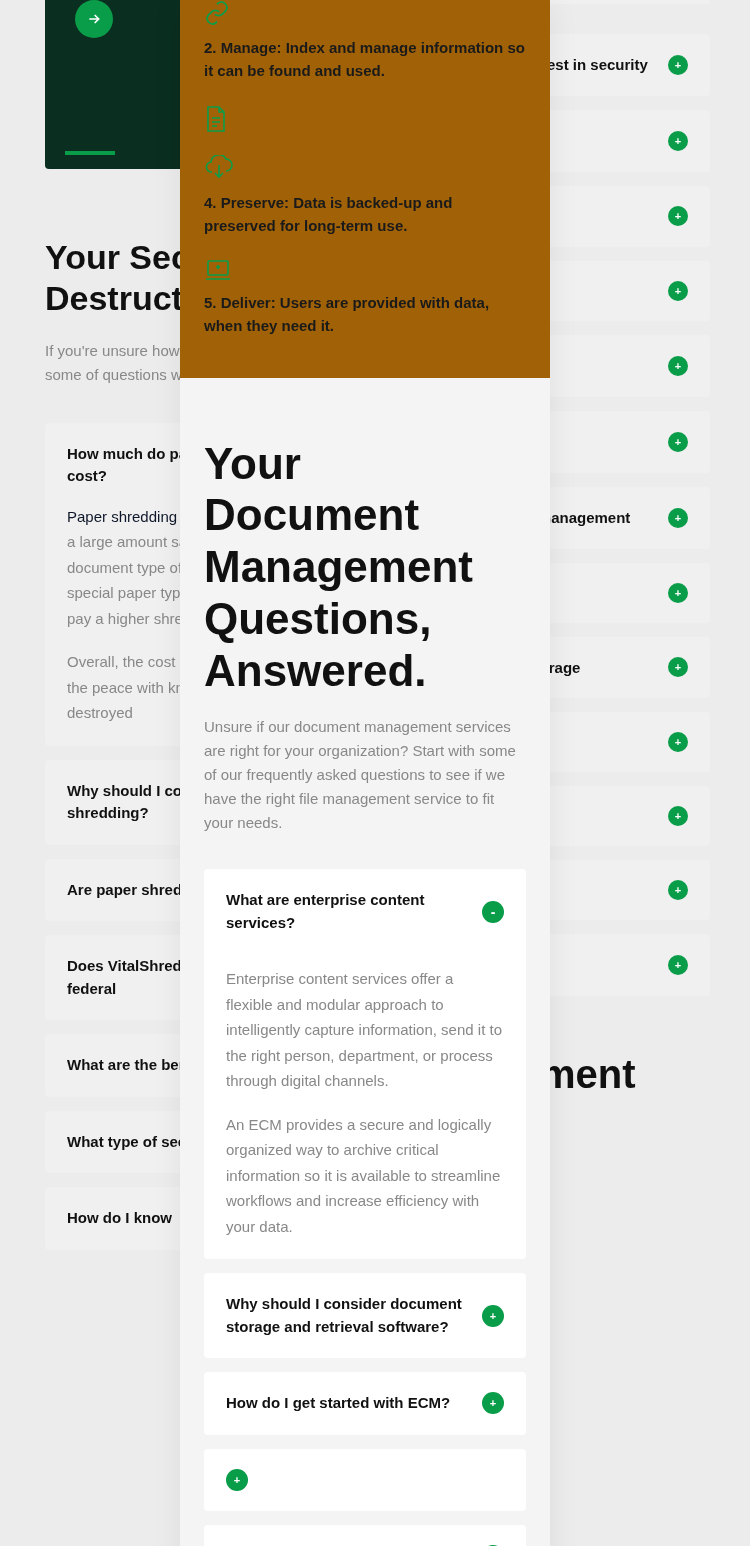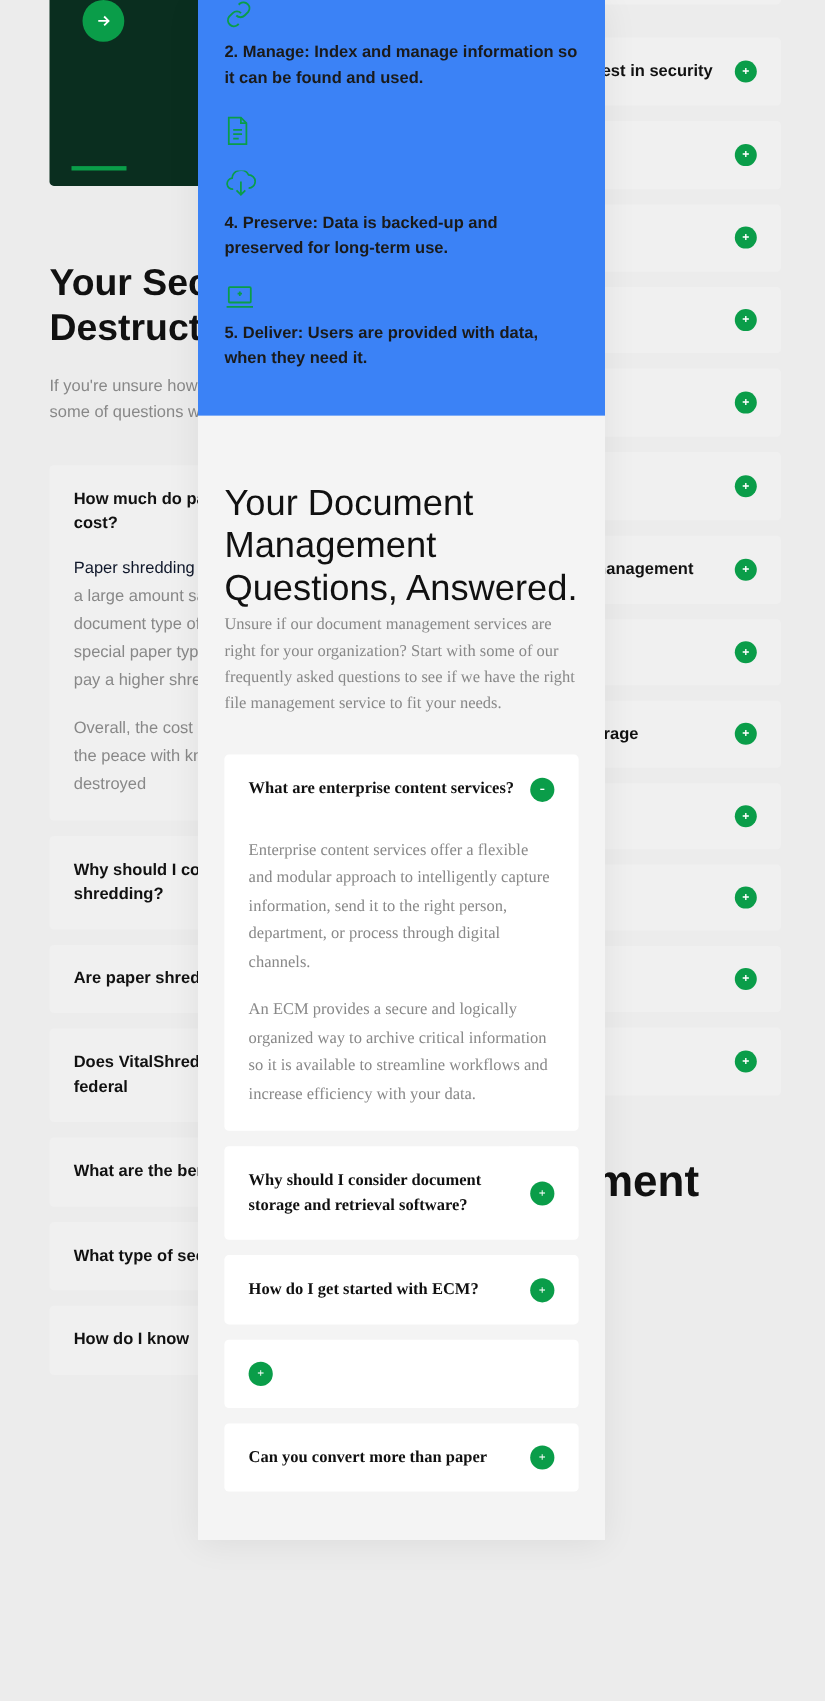--- a/index.html
+++ b/index.html
@@ -136,21 +136,21 @@
 .popup {
   position: absolute;
   left: 180px;
   top: 0;
   width: 370px;
   background: #fff;
   box-shadow: 0 4px 30px rgba(0,0,0,0.07);
 }
 .popup-top {
   padding: 0 24px 40px;
-  background: #3b82f6;
+  background: #a16207;
 }
 .feature {
   margin-top: 22px;
 }
 .feature:first-child { margin-top: 0; }
 .feature-icon {
   color: #0a9d49;
   margin-bottom: 10px;
 }
 .feature-text {
@@ -158,41 +158,39 @@
   font-weight: 600;
   color: #1a1a1a;
   line-height: 1.55;
 }
 
 .popup-bottom {
   background: #f4f4f4;
   padding: 60px 24px 30px;
 }
 .popup-title {
-  font-size: 33px;
-  font-weight: 400;
+  font-size: 44px;
+  font-weight: 700;
   color: #111;
   line-height: 1.18;
 }
 .popup-intro {
-  margin-top: 2px;
+  margin-top: 18px;
   color: #888;
   font-size: 15px;
   line-height: 1.6;
-  font-family: Liberation Serif, serif;
 }
 .popup-acc {
   margin-top: 34px;
 }
 .pacc-item {
   background: #fff;
   border-radius: 4px;
   margin-bottom: 14px;
   padding: 20px 22px;
-  font-family: Liberation Serif, serif;
 }
 .pacc-head {
   display: flex;
   justify-content: space-between;
   align-items: center;
   gap: 12px;
 }
 .pacc-q {
   font-size: 15px;
   font-weight: 600;

